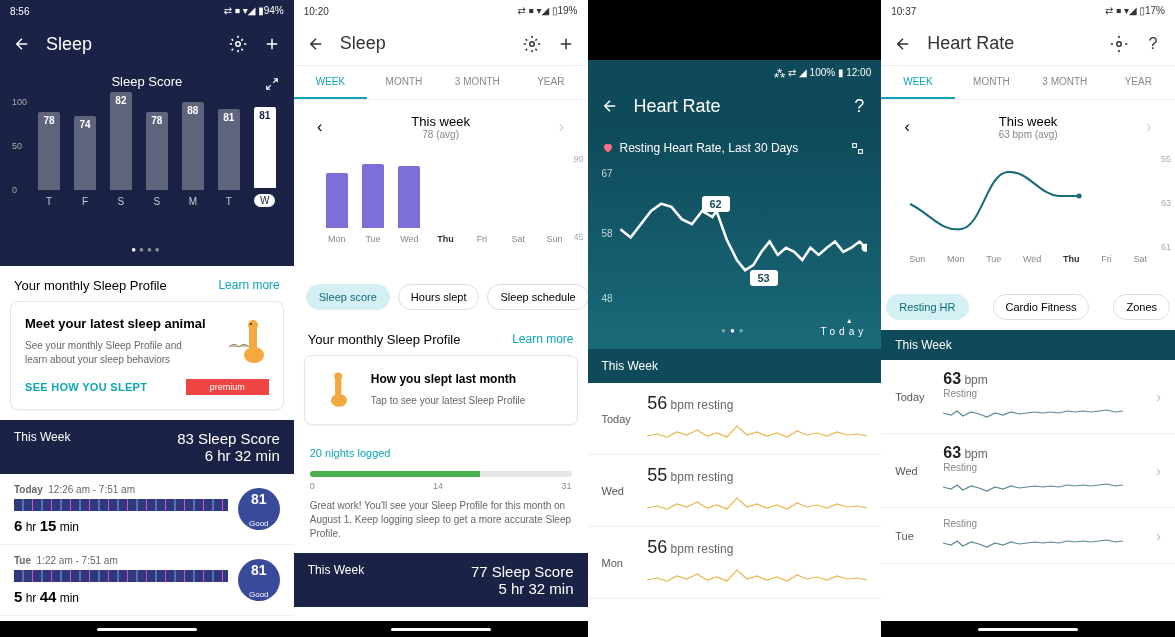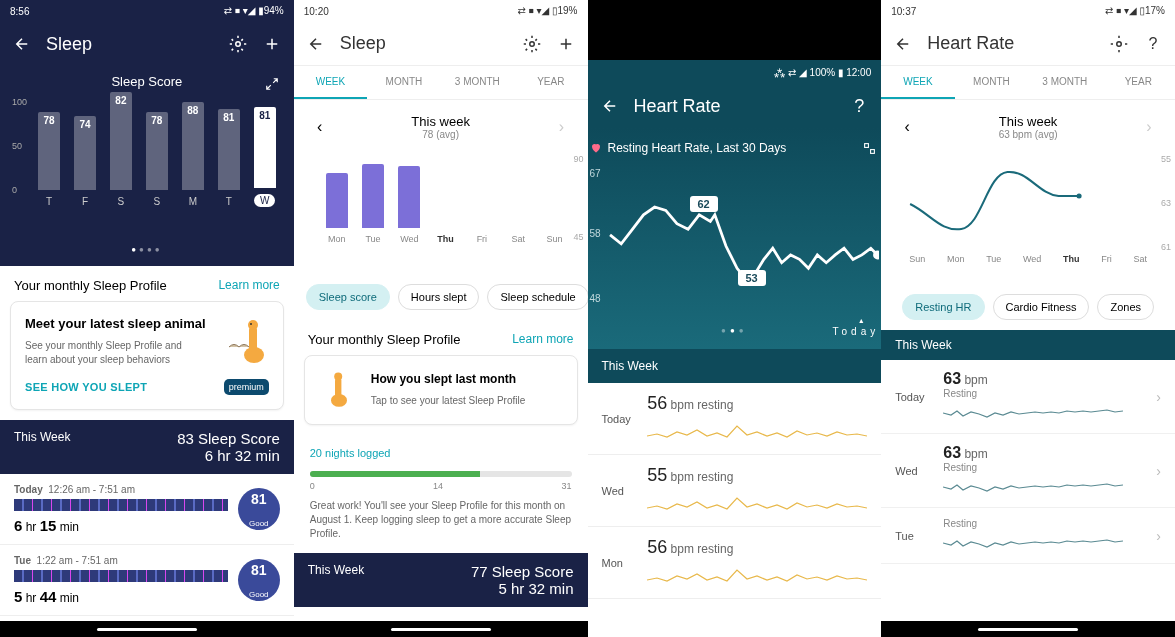--- a/index.html
+++ b/index.html
@@ -34,21 +34,21 @@
 .s1-dots .active{color:#fff}
 .section-hdr{display:flex;justify-content:space-between;padding:12px 14px 8px;font-size:13px}
 .section-hdr a{color:#0ea5b5;font-size:12px}
 .card{margin:0 10px 10px;background:#fff;border:1px solid #e5e5e5;border-radius:8px;padding:14px;box-shadow:0 1px 2px rgba(0,0,0,0.05)}
 .card-title{font-size:13px;font-weight:600;margin-bottom:8px}
 .card-sub{font-size:10px;color:#666;line-height:1.4}
 .card-row{display:flex;align-items:center;gap:12px}
 .giraffe{width:50px;height:50px;flex-shrink:0}
 .card-actions{display:flex;justify-content:space-between;align-items:center;margin-top:12px}
 .link-btn{color:#0ea5b5;font-size:11px;font-weight:600;letter-spacing:0.3px}
-.badge{background:#0c4a6e;color:#fff;font-size:9px;padding:3px 5px;border-radius:5px}
+.badge{background:#ef4444;color:#fff;font-size:9px;padding:3px 24px;border-radius:0}
 .week-hdr{background:#1a2246;color:#fff;padding:10px 14px;display:flex;justify-content:space-between;font-size:12px}
 .week-hdr-right{text-align:right;font-size:15px}
 .sleep-row{padding:10px 14px;display:flex;align-items:center;gap:10px;border-bottom:1px solid #eee}
 .sleep-row-main{flex:1}
 .sleep-row-top{font-size:10px;color:#666;margin-bottom:4px}
 .sleep-bar{height:12px;background:#2e3a7a;border-radius:2px;position:relative;margin-bottom:6px}
 .sleep-bar::before{content:'';position:absolute;inset:0;background:repeating-linear-gradient(90deg,#2e3a7a 0 8px,#5a6bc4 8px 10px,#2e3a7a 10px 18px,#d946ef 18px 19px)}
 .sleep-dur{font-size:12px}
 .sleep-dur b{font-size:15px}
 .circle-badge{width:42px;height:42px;border-radius:50%;background:#3a4a9a;color:#fff;display:flex;flex-direction:column;align-items:center;justify-content:center;font-size:14px;font-weight:600}
@@ -74,42 +74,42 @@
 .chip.active{background:#d4f0f2;border-color:#d4f0f2;color:#0e6b7a}
 .progress-section{padding:12px 16px}
 .progress-label{font-size:11px;color:#0ea5b5;margin-bottom:12px}
 .progress-bar{height:6px;background:#e5e5e5;border-radius:3px;overflow:hidden}
 .progress-fill{height:100%;background:#4caf50}
 .progress-ticks{display:flex;justify-content:space-between;font-size:9px;color:#888;margin-top:4px}
 .progress-note{font-size:10px;color:#666;margin-top:8px;line-height:1.4}
 
 
 .s3{background:#000}
-.s3-hero{background:linear-gradient(180deg,#0e4a5a,#1a6a7a);color:#fff;padding:10px 2px 14px}
+.s3-hero{background:linear-gradient(180deg,#0e4a5a,#1a6a7a);color:#fff;padding:10px 14px 14px}
 .s3-sub{display:flex;align-items:center;gap:6px;font-size:12px;margin-bottom:10px}
 .s3-chart{position:relative;height:150px}
 .s3-yl{position:absolute;left:0;font-size:10px;color:#c0d8dc}
 .s3-line{position:absolute;inset:0}
 .s3-callout{position:absolute;background:#fff;color:#1a4a5a;font-size:11px;font-weight:700;padding:2px 8px;border-radius:3px}
 .s3-dots{text-align:center;margin-top:8px;font-size:8px;letter-spacing:4px;color:rgba(255,255,255,0.4);position:relative}
 .s3-today{position:absolute;right:0;bottom:-2px;font-size:10px;color:#fff}
 .s3-week{background:#0e4a5a;color:#fff;padding:10px 14px;font-size:12px;font-weight:500}
 .s3-row{padding:10px 14px;border-bottom:1px solid #eee;display:flex;align-items:center;gap:14px}
 .s3-day{width:34px;font-size:11px;color:#555}
 .s3-val{font-size:12px;color:#666}
 .s3-val b{font-size:18px;color:#222;font-weight:500}
 .s3-spark{height:26px;margin-top:4px}
 
 
 .s4-chart{height:130px;padding:0 24px;position:relative}
 .s4-line{width:100%;height:100px}
 .s4-xlabels{display:flex;justify-content:space-between;font-size:9px;color:#888;padding:0 4px}
 .s4-xlabels .bold{font-weight:700;color:#333}
 .s4-yl{position:absolute;right:4px;font-size:9px;color:#aaa}
-.s4-chips{display:flex;gap:8px;padding:10px 12px;justify-content:center}
+.s4-chips{display:flex;gap:24px;padding:10px 12px;justify-content:center}
 .s4-week{background:#0e4a5a;color:#fff;padding:8px 14px;font-size:12px;font-weight:500}
 .s4-row{padding:10px 14px;display:flex;align-items:center;gap:12px;border-bottom:1px solid #f0f0f0}
 .s4-day{width:36px;font-size:11px;color:#555}
 .s4-main{flex:1}
 .s4-val{font-size:12px;color:#666}
 .s4-val b{font-size:16px;color:#222}
 .s4-sub{font-size:10px;color:#888}
 .s4-spark{height:22px;margin-top:2px}
 .chev{color:#bbb;font-size:14px}
 .nav-bar{height:16px;background:#000;display:flex;justify-content:center;align-items:center;position:absolute;bottom:0;left:0;right:0}

